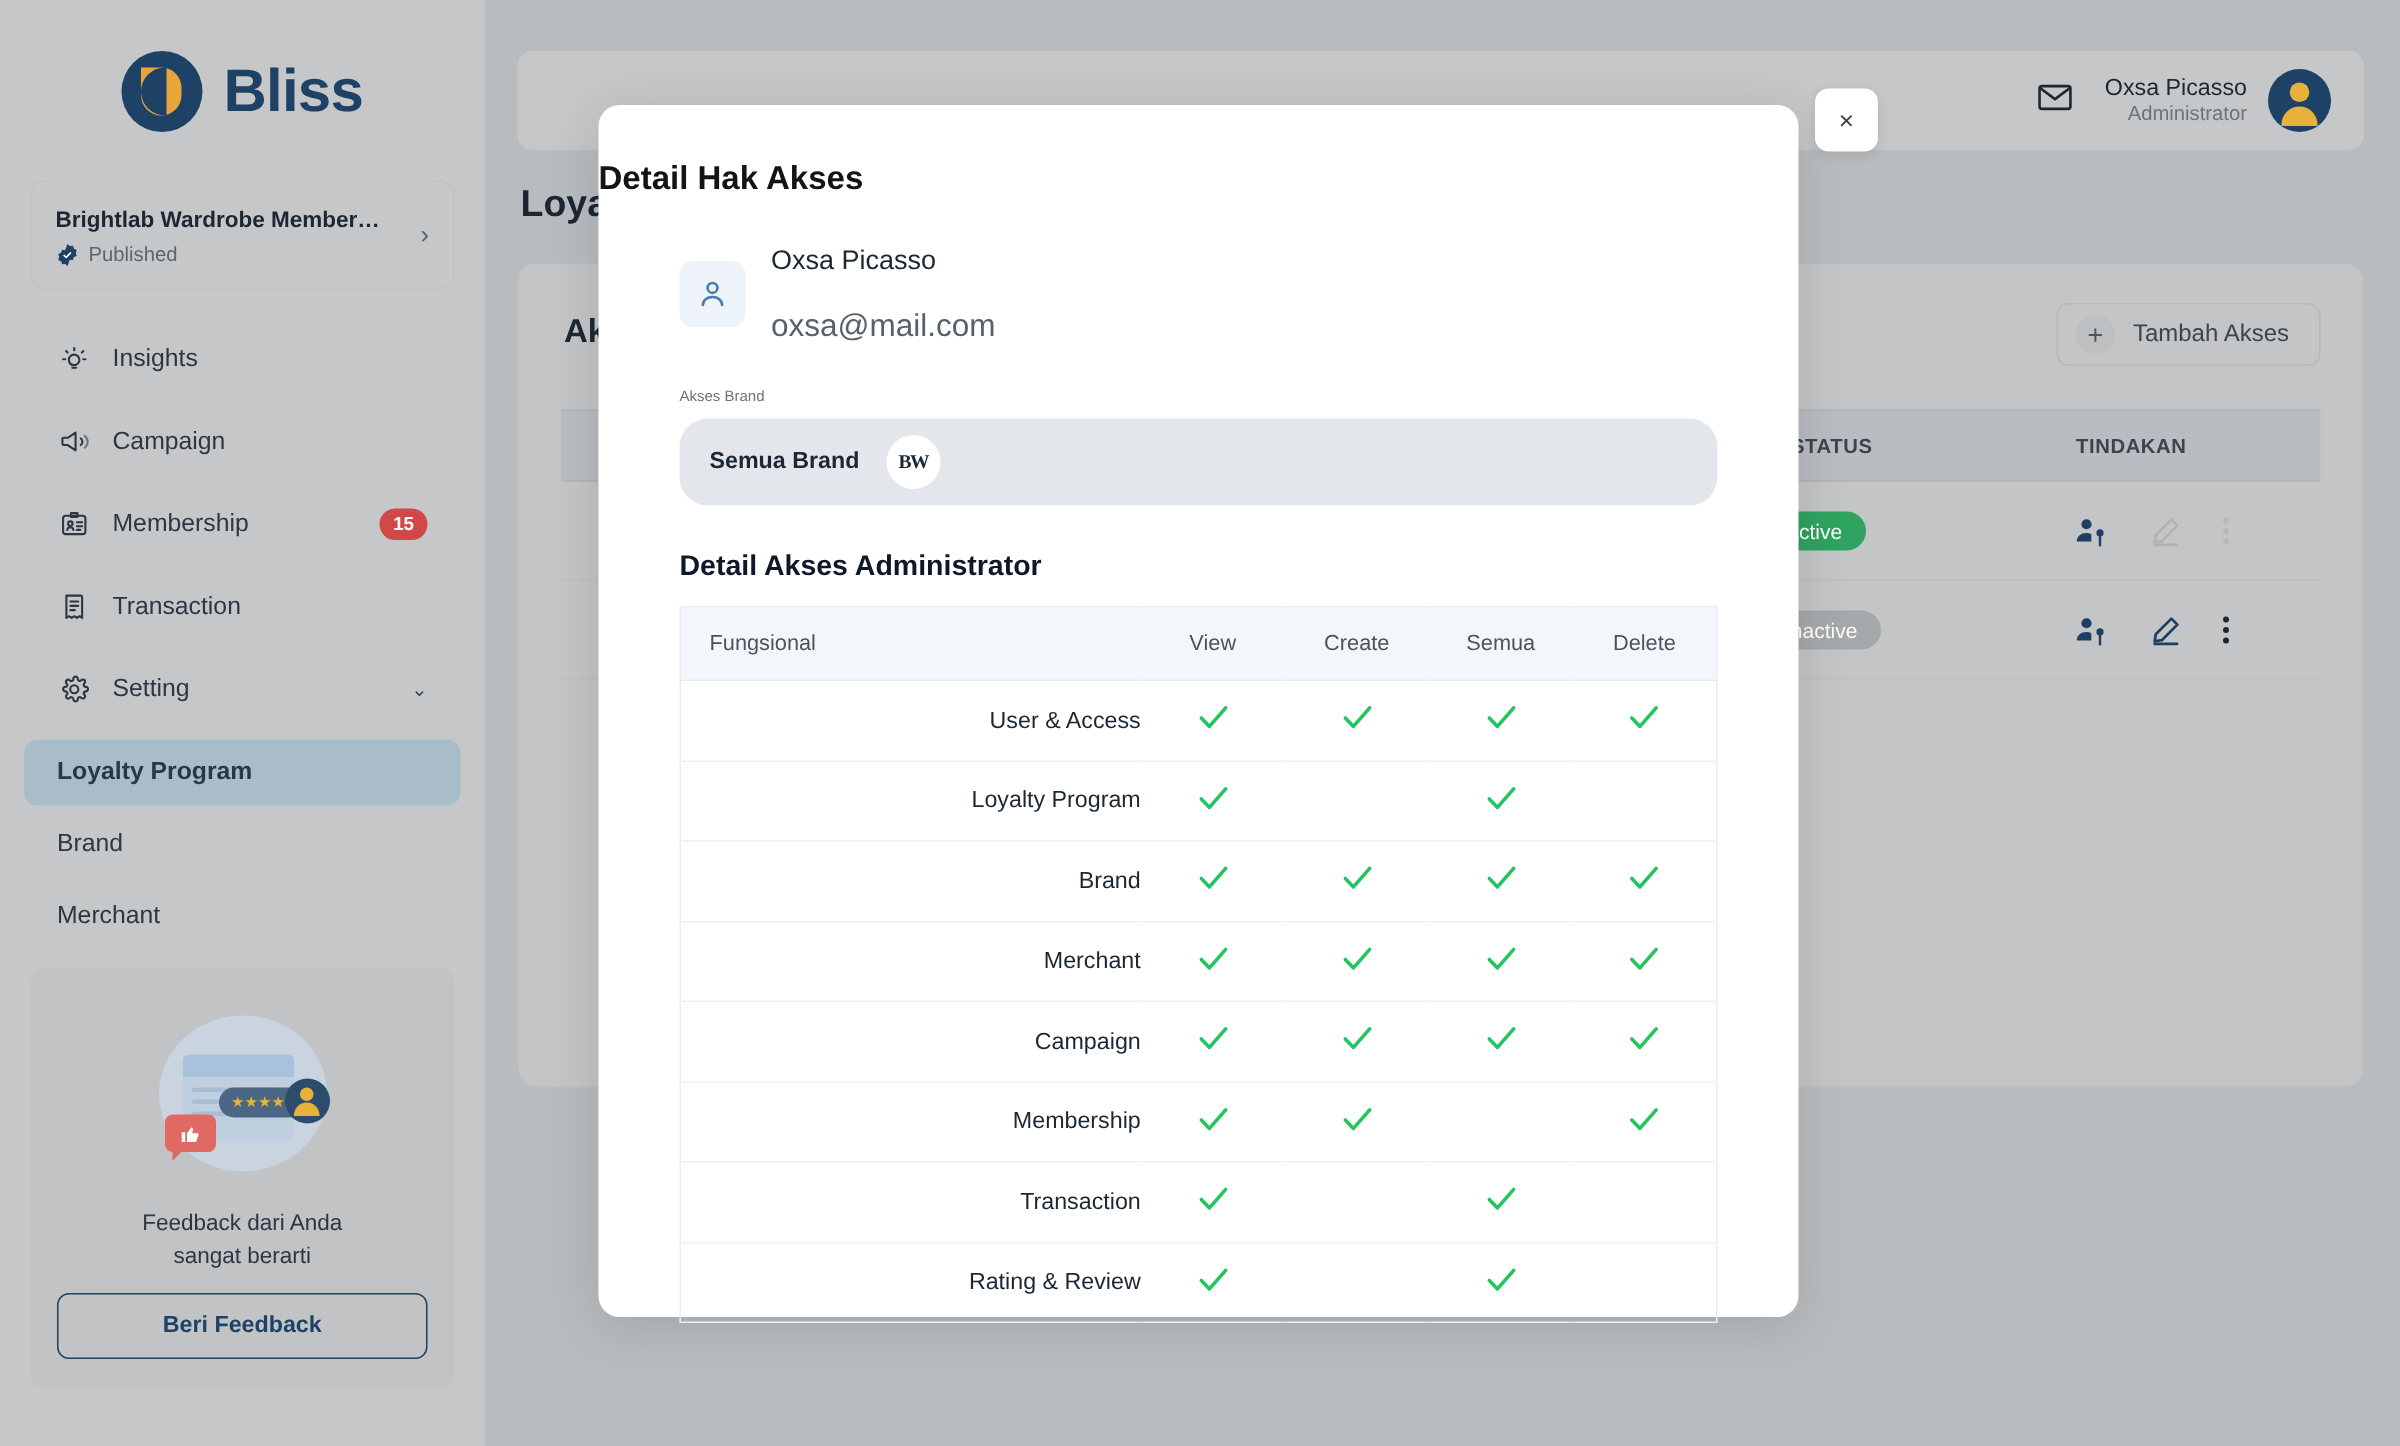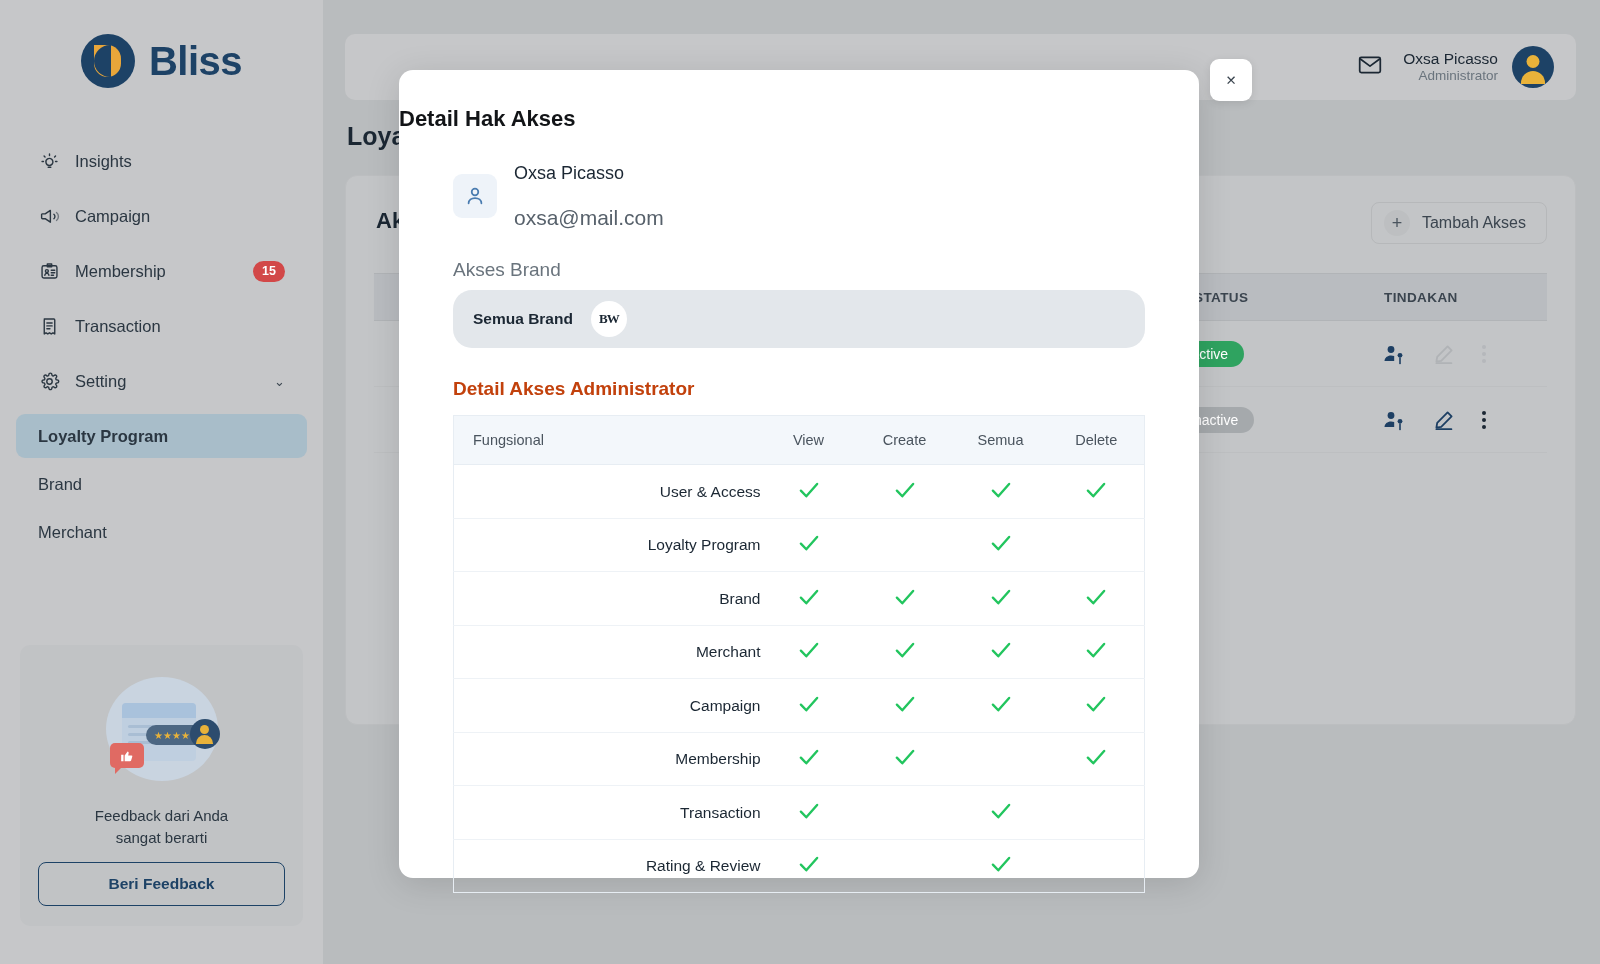--- a/index.html
+++ b/index.html
@@ -162,33 +162,33 @@
   }
   .modal-title { text-align: left; font-size: 22px; font-weight: 700; color: #121417; padding-top: 36px; }
   .modal-body { padding: 0 54px; }
   .user-row { display: flex; align-items: center; gap: 17px; margin-top: 30px; }
   .user-icon-box {
     width: 44px; height: 44px; border-radius: 9px; background: #eef3f9;
     display: flex; align-items: center; justify-content: center; color: #4a7cb0;
   }
   .user-row-name { font-size: 18px; color: #1b2733; line-height: 1.3; }
   .user-row-mail { font-size: 21px; color: #57616b; margin-top: 21px; }
-  .field-label { font-size: 19px; color: #6a747d; margin-top: 29px; }
+  .field-label { font-size: 10px; color: #6a747d; margin-top: 29px; }
   .brand-box {
     margin-top: 9px; height: 58px; background: #e3e7eb; border-radius: 19px;
     display: flex; align-items: center; padding-left: 20px; gap: 18px;
   }
   .brand-box-label { font-size: 15.5px; font-weight: 700; color: #1b2733; }
   .brand-avatar {
     width: 36px; height: 36px; border-radius: 50%; background: #fff;
     display: flex; align-items: center; justify-content: center;
     font-family: "Liberation Serif", serif; font-size: 13px; font-weight: 700;
     color: #1b2733; letter-spacing: -1px;
   }
-  .section-title { font-size: 19px; font-weight: 700; color: #c2410c; margin-top: 30px; }
+  .section-title { font-size: 19px; font-weight: 700; color: #0f172a; margin-top: 30px; }
 
   table.perm { width: 100%; border-collapse: collapse; margin-top: 15px; border: 1px solid #e7edf3; }
   table.perm thead th {
     background: #f3f7fb; height: 49px; font-size: 14.5px; font-weight: 400;
     color: #4a545e; text-align: center; border-bottom: 1px solid #e7edf3;
   }
   table.perm thead th.fn { text-align: left; padding-left: 19px; }
   table.perm tbody td { height: 53.5px; border-bottom: 1px solid #eef2f6; text-align: center; }
   table.perm tbody tr:last-child td { border-bottom: none; }
   table.perm tbody td.fn { text-align: right; padding-left: 19px; font-size: 15.5px; color: #1b2733; }
@@ -200,20 +200,33 @@
 
 <div id="root">
 
   <aside class="sidebar">
 
     <div class="logo-wrap">
       <div class="logo-mark"></div>
       <div class="logo-text">Bliss</div>
     </div>
 
+    <div class="brand-card">
+      <div class="brand-card-body">
+        <div class="brand-card-title">Brightlab Wardrobe Member…</div>
+        <div class="brand-card-status">
+          <svg width="16" height="16" viewBox="0 0 24 24">
+            <path fill="#1d4266" d="M12 1l2.3 2.1 3.1-.4 1 3 2.9 1.2-1 3 1 3-2.9 1.2-1 3-3.1-.4L12 23l-2.3-2.1-3.1.4-1-3L2.7 17l1-3-1-3 2.9-1.2 1-3 3.1.4z"></path>
+            <path fill="#fff" d="M10.6 15.6l-3-3 1.2-1.2 1.8 1.8 4.3-4.3 1.2 1.2z"></path>
+          </svg>
+          <span>Published</span>
+        </div>
+      </div>
+      <span class="chev-right">›</span>
+    </div>
 
     <nav class="nav">
 
       <div class="nav-item">
         <span class="ico">
           <svg width="21" height="21" viewBox="0 0 24 24" fill="none" stroke="#2b3742" stroke-width="1.6" stroke-linecap="round">
             <path d="M12 16.5a4 4 0 1 0-2.2-7.4A4 4 0 0 0 12 16.5z"></path>
             <path d="M10.5 18.5h3M12 3.5v1.6M5.8 5.8l1.1 1.1M3.5 12h1.6M18.9 5.8l-1.1 1.1M20.5 12h-1.6"></path>
           </svg>
         </span>

